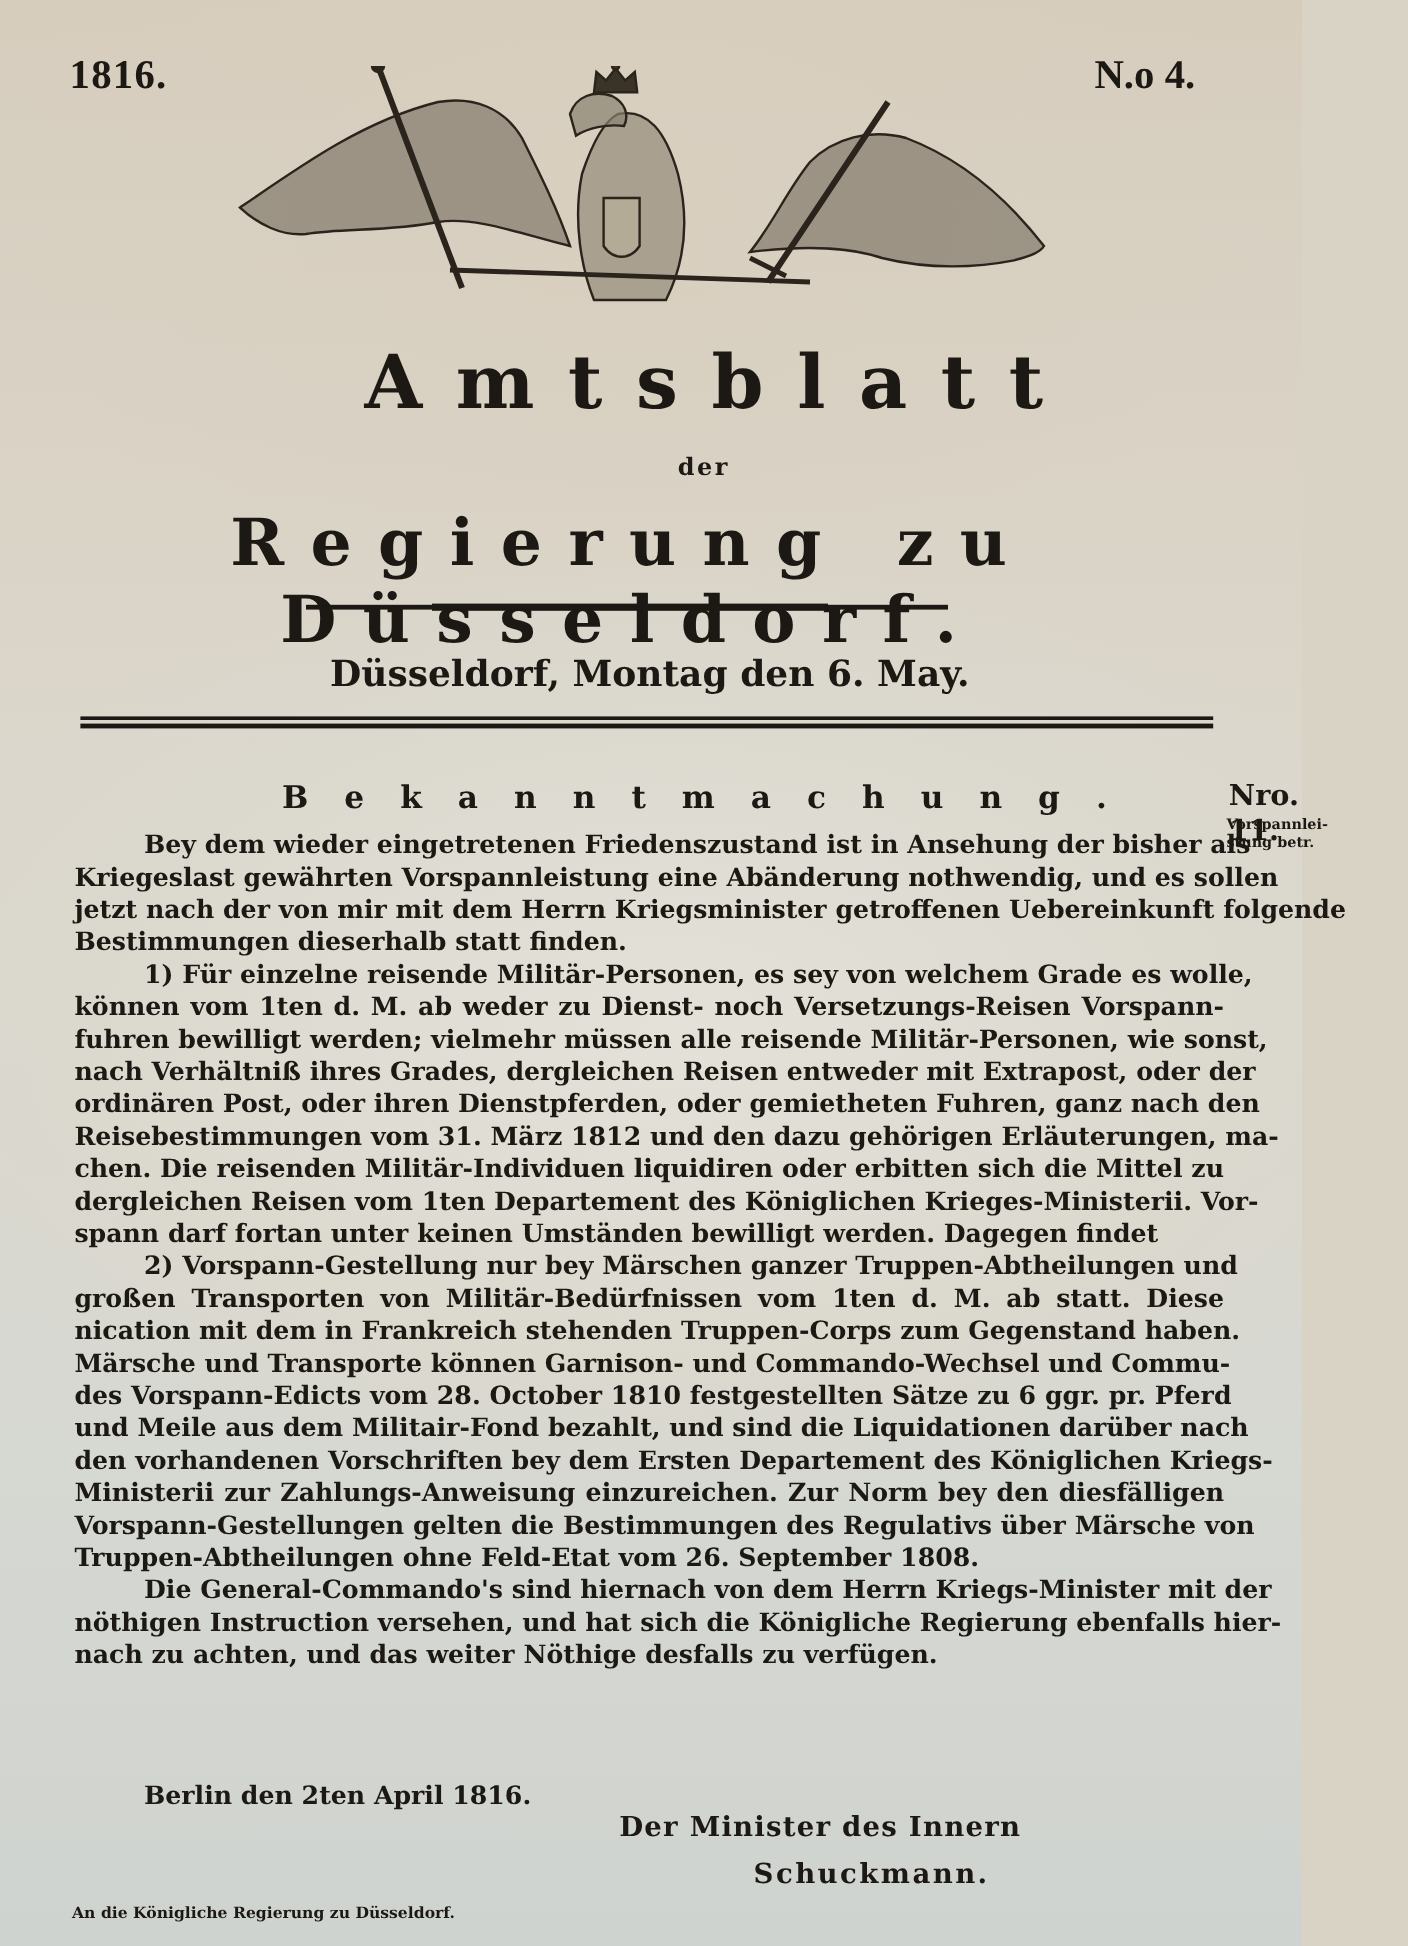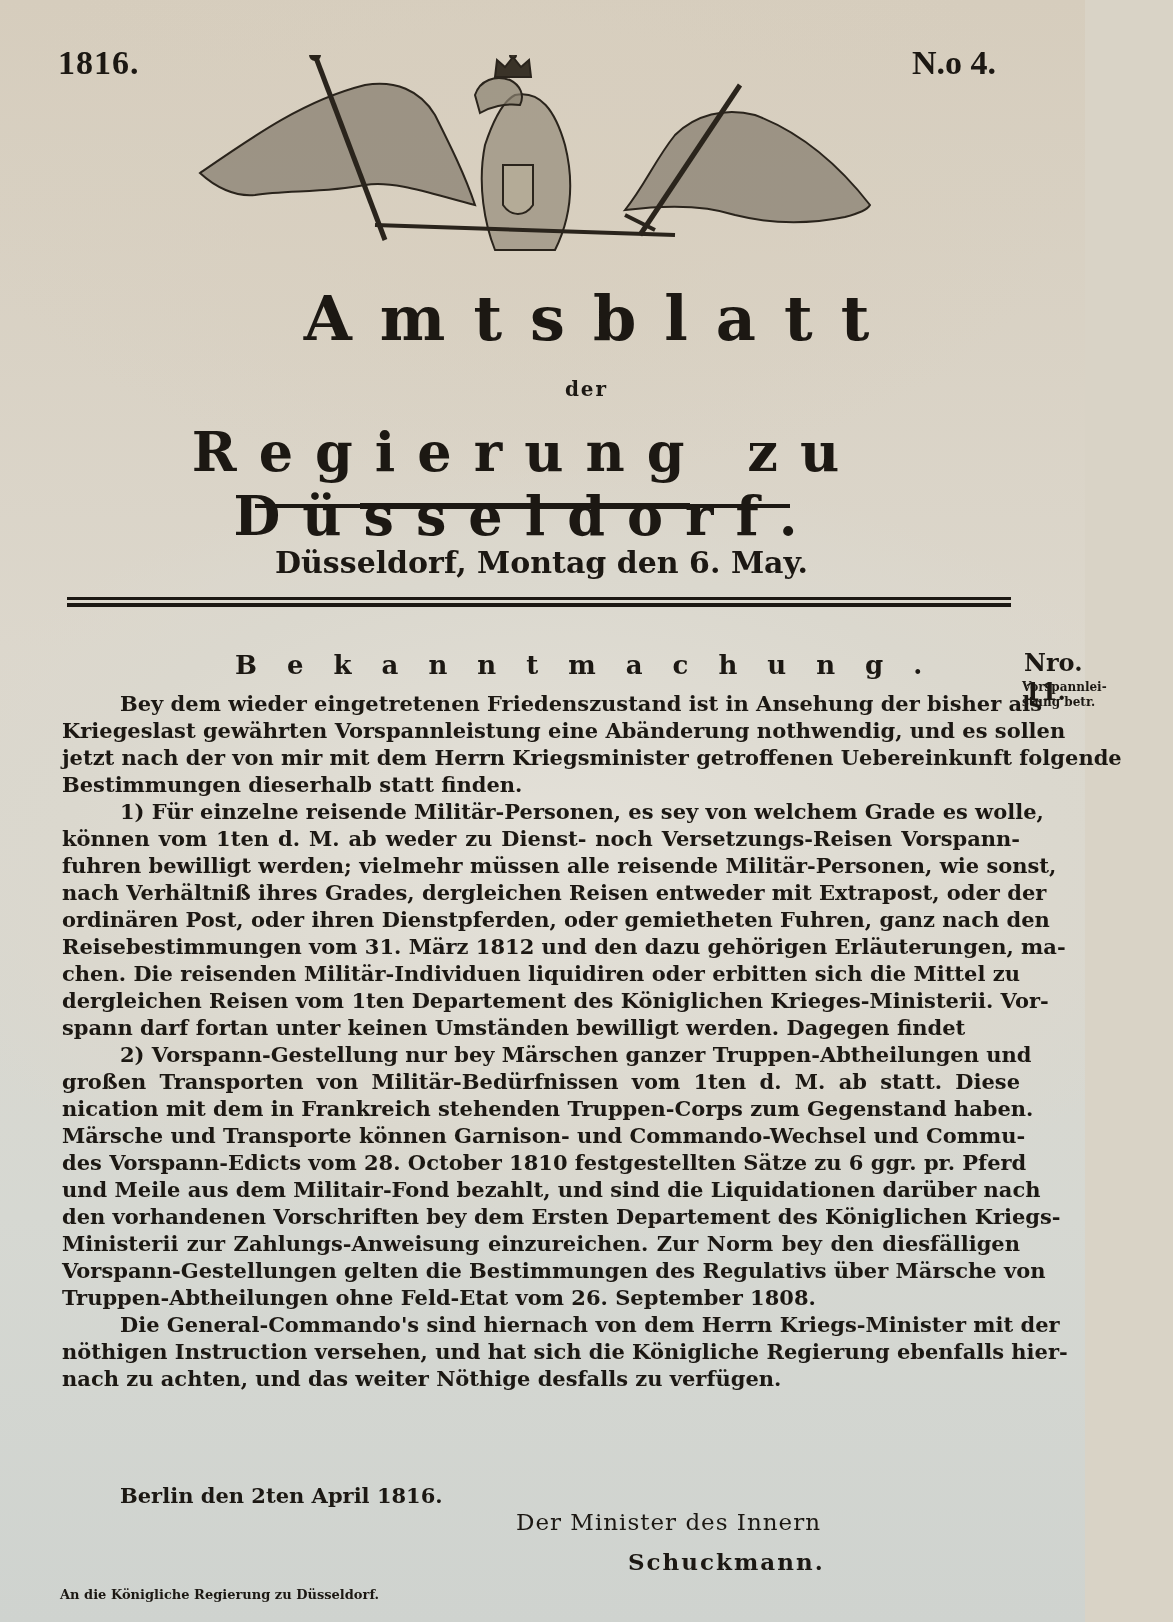--- a/index.html
+++ b/index.html
@@ -29,21 +29,21 @@
   .rule2 { position: absolute; left: 67px; top: 597px; width: 944px; height: 3px; background: #1c1813; }
   .rule2b { position: absolute; left: 67px; top: 603px; width: 944px; height: 4px; background: #1c1813; }
   .heading { position: absolute; left: 235px; top: 650px; font-size: 26px; font-weight: bold; letter-spacing: 30px; }
   .margin-no { position: absolute; left: 1024px; top: 648px; font-size: 24px; font-weight: bold; }
   .margin-note { position: absolute; left: 1022px; top: 680px; font-size: 12px; line-height: 15px; font-weight: bold; width: 120px; }
   .body { position: absolute; left: 62px; top: 690px; width: 958px; }
   .line { height: 27px; font-size: 21px; line-height: 27px; font-weight: bold; white-space: nowrap; text-align: justify; text-align-last: justify; }
   .line.last { text-align-last: left; }
   .line.indent { padding-left: 58px; }
   .footer-place { position: absolute; left: 120px; top: 1483px; font-size: 21px; font-weight: bold; }
-  .signer-title { position: absolute; left: 516px; top: 1509px; font-size: 23px; font-weight: normal; letter-spacing: 1px; }
+  .signer-title { position: absolute; left: 516px; top: 1509px; font-size: 23px; font-weight: bold; letter-spacing: 1px; }
   .signer-name { position: absolute; left: 628px; top: 1548px; font-size: 23px; font-weight: bold; letter-spacing: 2px; }
   .addressee { position: absolute; left: 60px; top: 1587px; font-size: 13px; font-weight: bold; }
 </style>
 </head>
 <body>
 
 <div class="page">
   <div class="year">1816.</div>
   <div class="issue">N.o 4.</div>
 

